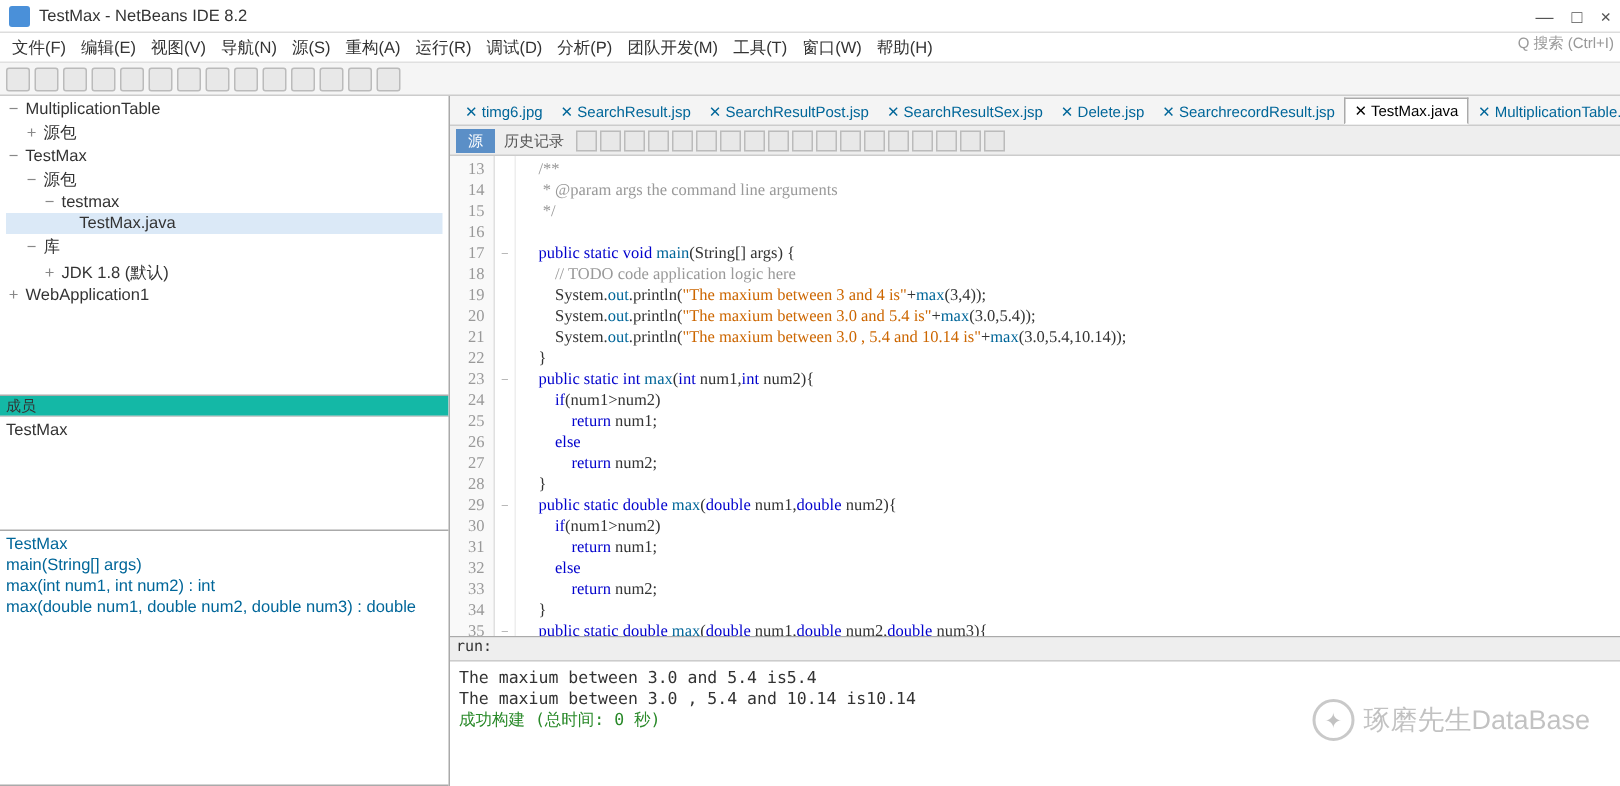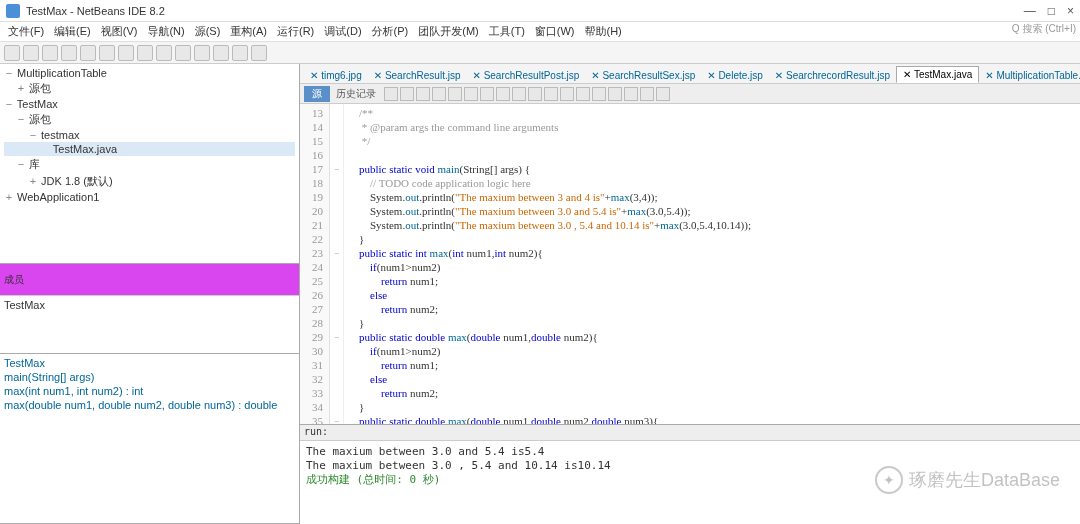--- a/index.html
+++ b/index.html
@@ -10,21 +10,21 @@
 .winbtns{display:flex;gap:12px;font-size:12px;color:#555}
 .winbtns span{cursor:pointer}
 .menubar{height:20px;background:#fff;display:flex;align-items:flex-start;padding:0 4px;gap:2px;border-bottom:1px solid #e0e0e0}
 .menubar .mi{padding:2px 4px;font-size:11px;cursor:pointer}
 .menubar .search{margin-left:auto;font-size:10px;color:#999}
 .toolbar{height:22px;background:#f5f5f5;border-bottom:1px solid #ccc;display:flex;align-items:center;padding:0 4px;gap:3px}
 .toolbar .tb{width:16px;height:16px;background:#e8e8e8;border:1px solid #bbb;border-radius:2px}
 .main{display:flex;height:calc(524px - 64px)}
 .left{width:300px;display:flex;flex-direction:column;border-right:1px solid #aaa;background:#fff}
 .panel{border-bottom:1px solid #aaa}
-.panel-head{height:32px;background:#d946ef;border-bottom:1px solid #ccc;font-size:10px;padding:2px 4px;display:flex;align-items:center}
+.panel-head{height:14px;background:#14b8a6;border-bottom:1px solid #ccc;font-size:10px;padding:2px 4px;display:flex;align-items:center}
 .tree{padding:2px 4px;font-size:11px;color:#333;overflow:auto}
 .tree .node{padding:1px 0;white-space:nowrap;cursor:pointer}
 .tree .ind1{padding-left:12px}.tree .ind2{padding-left:24px}.tree .ind3{padding-left:36px}
 .tree .tg{display:inline-block;width:10px;text-align:center;color:#888}
 .tree .sel{background:#dbe9f7}
 .proj{height:200px;overflow:auto}
 .nav{height:90px;overflow:auto}
 .members{flex:1;overflow:auto}
 .members .hl1{color:#006699}
 .right{flex:1;display:flex;flex-direction:column;background:#fff;min-width:0}

